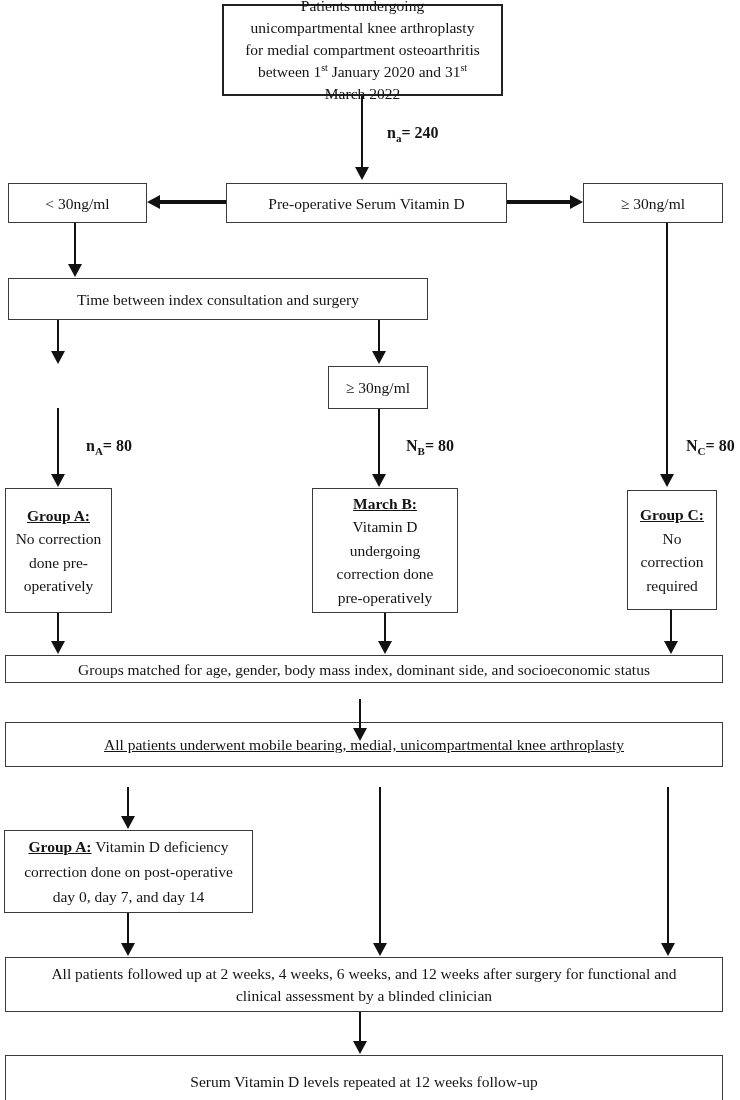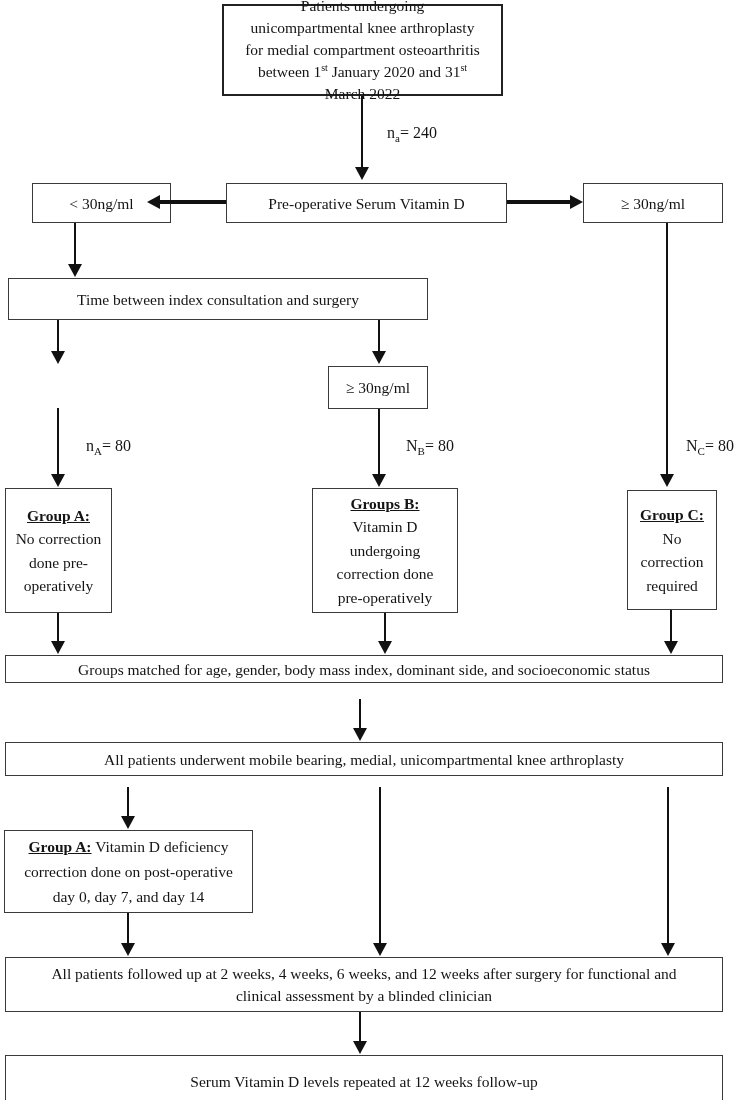--- a/index.html
+++ b/index.html
@@ -11,37 +11,37 @@
     position:absolute;box-sizing:border-box;border:1.6px solid #3a3a3a;background:#fff;
     display:flex;flex-direction:column;align-items:center;justify-content:center;
     text-align:center;font-size:15.5px;line-height:21px;
   }
   .box.heavy{border:2px solid #222;}
   .vline{position:absolute;width:2.6px;background:#111;}
   .hline{position:absolute;height:3.6px;background:#111;}
   .ah-down{position:absolute;width:0;height:0;border-left:7px solid transparent;border-right:7px solid transparent;border-top:13px solid #111;}
   .ah-left{position:absolute;width:0;height:0;border-top:7.5px solid transparent;border-bottom:7.5px solid transparent;border-right:13px solid #111;}
   .ah-right{position:absolute;width:0;height:0;border-top:7.5px solid transparent;border-bottom:7.5px solid transparent;border-left:13px solid #111;}
-  .count-label{position:absolute;font-weight:normal;font-size:16px;white-space:nowrap;}
+  .count-label{position:absolute;font-weight:bold;font-size:16px;white-space:nowrap;}
   .count-label sub{font-size:11px;line-height:0;}
   .grp-title{font-weight:bold;text-decoration:underline;display:block;}
   .inline-title{font-weight:bold;text-decoration:underline;}
   sup{font-size:10px;line-height:0;}
   .wrap-pad{padding:2px 8px;}
 </style>
 </head>
 <body>
 
 <div id="canvas">
 
   <div class="box heavy" style="left:222px;top:4px;width:281px;height:92px;line-height:22px;padding:3px 20px;">
     <div><span>Patients undergoing unicompartmental knee arthroplasty for medial compartment osteoarthritis between 1</span><sup>st</sup><span> January 2020 and 31</span><sup>st</sup><span> March 2022</span></div>
   </div>
 
-  <div class="box" style="left:8px;top:183px;width:139px;height:40px;margin-left:24px;">
+  <div class="box" style="left:8px;top:183px;width:139px;height:40px;">
     <span>&lt; 30ng/ml</span>
   </div>
 
   <div class="box" style="left:226px;top:183px;width:281px;height:40px;justify-content:center;">
     <span>Pre-operative Serum Vitamin D</span>
   </div>
 
   <div class="box" style="left:583px;top:183px;width:140px;height:40px;">
     <span>≥ 30ng/ml</span>
   </div>
@@ -54,34 +54,34 @@
   <div class="box" style="left:328px;top:366px;width:100px;height:43px;">
     <span>≥ 30ng/ml</span>
   </div>
 
   <div class="box wrap-pad" style="left:5px;top:488px;width:107px;height:125px;line-height:23.5px;">
     <span class="grp-title">Group A:</span>
     <span>No correction done pre-operatively</span>
   </div>
 
   <div class="box" style="left:312px;top:488px;width:146px;height:125px;line-height:23.5px;padding:2px 12px;">
-    <span class="grp-title">Groups B:</span>
+    <span class="grp-title">March B:</span>
     <span>Vitamin D undergoing correction done pre-operatively</span>
   </div>
 
   <div class="box wrap-pad" style="left:627px;top:490px;width:90px;height:120px;line-height:23.5px;">
     <span class="grp-title">Group C:</span>
     <span>No correction required</span>
   </div>
 
   <div class="box" style="left:5px;top:655px;width:718px;height:28px;justify-content:center;">
     <span>Groups matched for age, gender, body mass index, dominant side, and socioeconomic status</span>
   </div>
 
-  <div class="box" style="left:5px;top:742px;width:718px;height:34px;">
+  <div class="box" style="left:5px;top:722px;width:718px;height:45px;text-decoration:underline;">
     <span>All patients underwent mobile bearing, medial, unicompartmental knee arthroplasty</span>
   </div>
 
   <div class="box" style="left:4px;top:830px;width:249px;height:83px;line-height:25px;padding:2px 8px;">
     <div><span class="inline-title">Group A:</span><span> Vitamin D deficiency correction done on post-operative day 0, day 7, and day 14</span></div>
   </div>
 
   <div class="box" style="left:5px;top:957px;width:718px;height:55px;line-height:22px;padding:9px 26px;">
     <span>All patients followed up at 2 weeks, 4 weeks, 6 weeks, and 12 weeks after surgery for functional and clinical assessment by a blinded clinician</span>
   </div>

